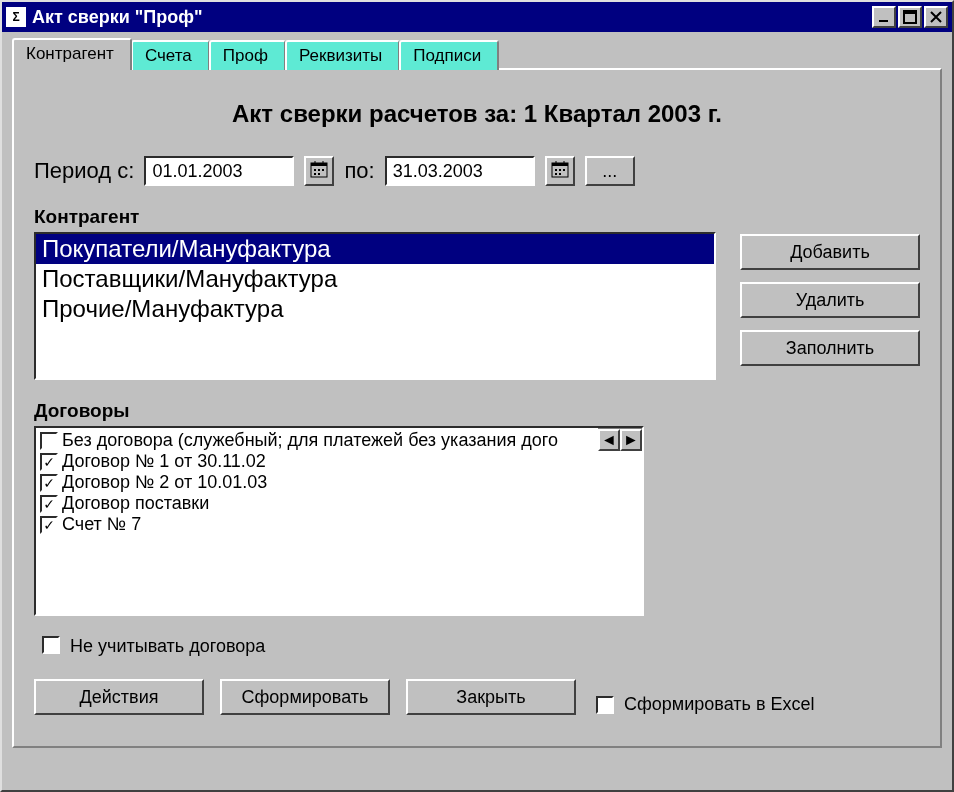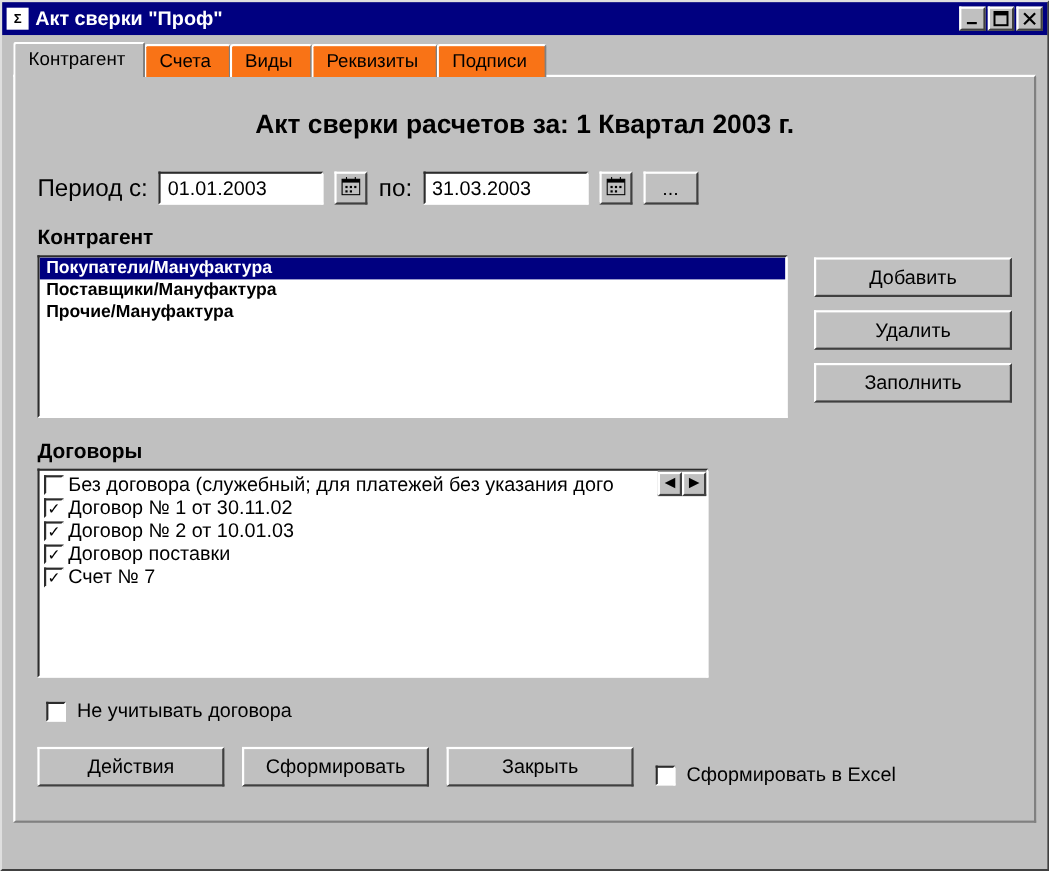--- a/index.html
+++ b/index.html
@@ -60,21 +60,21 @@
   position: relative;
 }
 
 .tab-row {
   display: flex;
   position: relative;
   z-index: 2;
 }
 .tab {
   padding: 4px 16px 4px 12px;
-  background: #f97316;
+  background: #5eead4;
   border-top: 2px solid #fff;
   border-left: 2px solid #fff;
   border-right: 2px solid #808080;
   border-bottom: none;
   border-radius: 3px 3px 0 0;
   margin-right: -1px;
   font-size: 17px;
   position: relative;
 }
 .tab.active {
@@ -150,23 +150,22 @@
 .listbox {
   flex: 1;
   background: #fff;
   border: 2px inset;
   border-color: #808080 #fff #fff #808080;
   height: 148px;
   overflow: auto;
 }
 .list-item {
   padding: 1px 6px;
-  font-size: 16px;
+  font-size: 24px;
   white-space: nowrap;
-  font-weight: bold;
 }
 .list-item.selected {
   background: #000080;
   color: #fff;
 }
 .side-buttons {
   display: flex;
   flex-direction: column;
   gap: 12px;
   width: 180px;
@@ -230,21 +229,20 @@
   border-color: #fff #404040 #404040 #fff;
   display: flex; align-items: center; justify-content: center;
 }
 .hscroll .track {
   flex: 1;
   background: repeating-conic-gradient(#c0c0c0 0% 25%, #fff 0% 50%) 0 0/2px 2px;
 }
 
 .bottom-check {
   display: flex;
-  align-items: center;
   gap: 10px;
   font-size: 18px;
   margin: 20px 0 22px 8px;
 }
 
 .action-row {
   display: flex;
   align-items: flex-end;
   gap: 16px;
 }
@@ -283,21 +281,21 @@
             <path d="M2 2 L12 12 M12 2 L2 12" stroke="#000" stroke-width="2"></path>
           </svg>
       </div>
     </div>
   </div>
 
   <div class="client-area">
     <div class="tab-row">
       <div class="tab active">Контрагент</div>
       <div class="tab inactive">Счета</div>
-      <div class="tab inactive">Виды</div>
+      <div class="tab inactive">Проф</div>
       <div class="tab inactive">Реквизиты</div>
       <div class="tab inactive">Подписи</div>
     </div>
 
     <div class="tab-panel">
       <div class="heading">Акт сверки расчетов за: 1 Квартал 2003 г.</div>
 
       <div class="period-row">
         <span class="lbl">Период с:</span>
         <input class="date-input" type="text" value="01.01.2003" style="">

